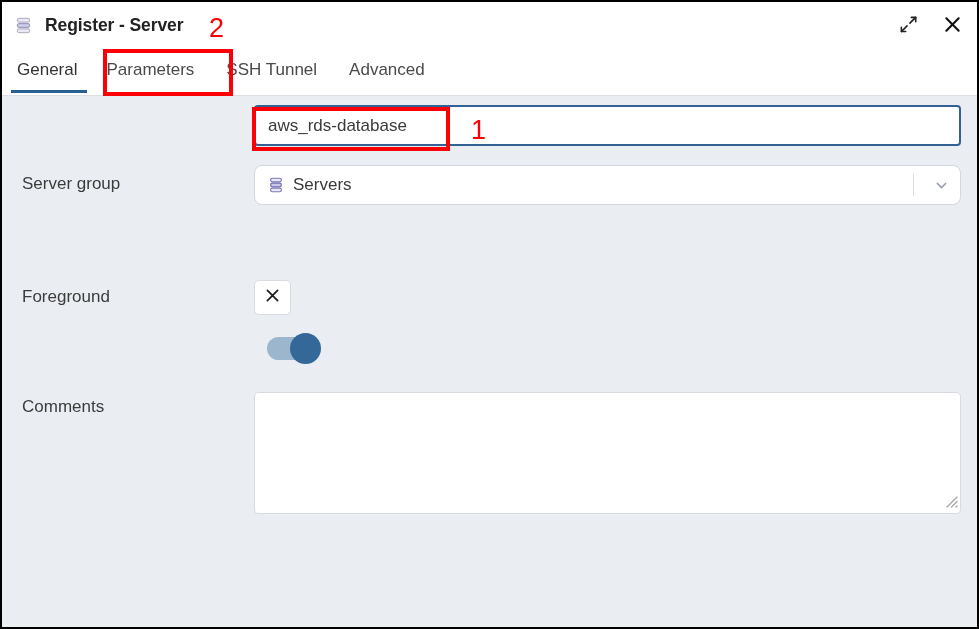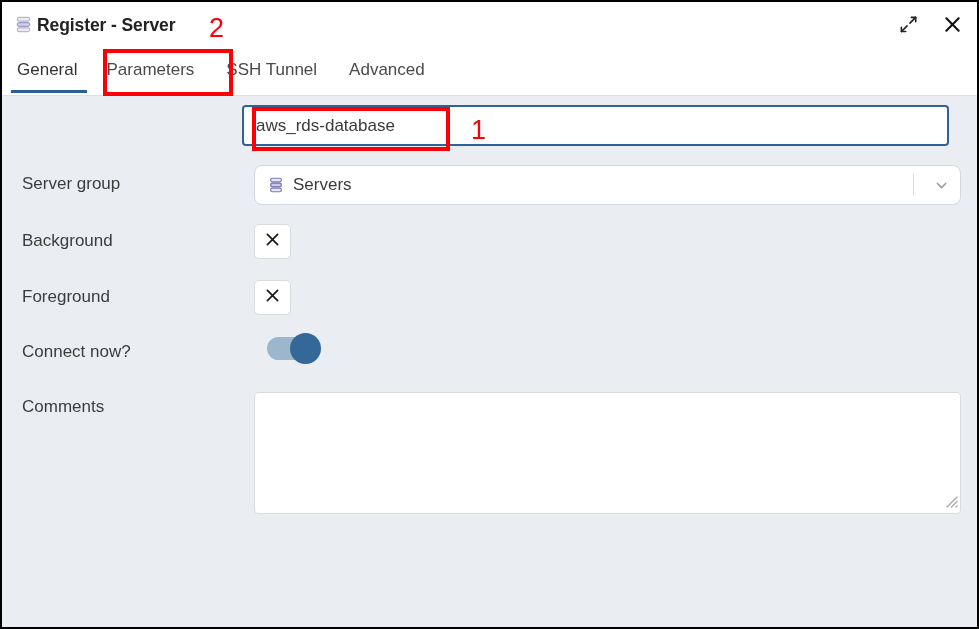--- a/index.html
+++ b/index.html
@@ -25,21 +25,22 @@
     width: 975px;
     height: 46px;
     background: #ffffff;
     display: flex;
     align-items: center;
     box-sizing: border-box;
     padding: 0 14px 0 12px;
   }
   .title-left {
     display: flex;
-    gap: 4px;
+    align-items: center;
+    gap: 12px;
   }
   .title-text {
     font-size: 17.5px;
     font-weight: bold;
     color: #222222;
     letter-spacing: -0.1px;
     white-space: nowrap;
   }
   .title-controls {
     position: absolute;
@@ -129,21 +130,21 @@
     padding-left: 20px;
     box-sizing: border-box;
     white-space: nowrap;
   }
 
   
   #row-name { top: 9px; justify-content: center; }
   #row-name .label { padding-top: 9px; }
   .text-input {
     position: absolute;
-    left: 240px;
+    left: 252px;
     top: 0;
     width: 707px;
     height: 41px;
     box-sizing: border-box;
     background: #ffffff;
     border: 2px solid #326195;
     border-radius: 4px;
     font-family: "Liberation Sans", sans-serif;
     font-size: 17px;
     color: #3a3a3a;
@@ -356,44 +357,33 @@
           <div class="select-divider"></div>
           <div class="chev">
             <svg width="17" height="17" viewBox="0 0 20 20">
               <path d="M5 7.5 L10 12.5 L15 7.5" fill="none" stroke="#9aa0aa" stroke-width="1.7" stroke-linecap="round" stroke-linejoin="round"></path>
             </svg>
           </div>
         </div>
       </div>
     </div>
 
-    <div class="row" id="row-bg">
-      <div class="label">Background</div>
-      <div class="color-btn">
-        <span>
-          <svg width="17" height="17" viewBox="0 0 20 20">
-            <path d="M4 4 L16 16 M16 4 L4 16" stroke="#1d1d1d" stroke-width="2.1" stroke-linecap="round"></path>
-          </svg>
-        </span>
-      </div>
-    </div>
 
     <div class="row" id="row-fg">
       <div class="label">Foreground</div>
       <div class="color-btn">
         <span>
           <svg width="17" height="17" viewBox="0 0 20 20">
             <path d="M4 4 L16 16 M16 4 L4 16" stroke="#1d1d1d" stroke-width="2.1" stroke-linecap="round"></path>
           </svg>
         </span>
       </div>
     </div>
 
     <div class="row" id="row-connect">
-      <div class="label">Connect now?</div>
       <div class="toggle">
         <div class="knob"></div>
       </div>
     </div>
 
     <div class="row" id="row-comments">
       <div class="label">Comments</div>
       <textarea class="textarea" style=""></textarea>
       <span class="grip">
         <svg width="16" height="16" viewBox="0 0 16 16">

